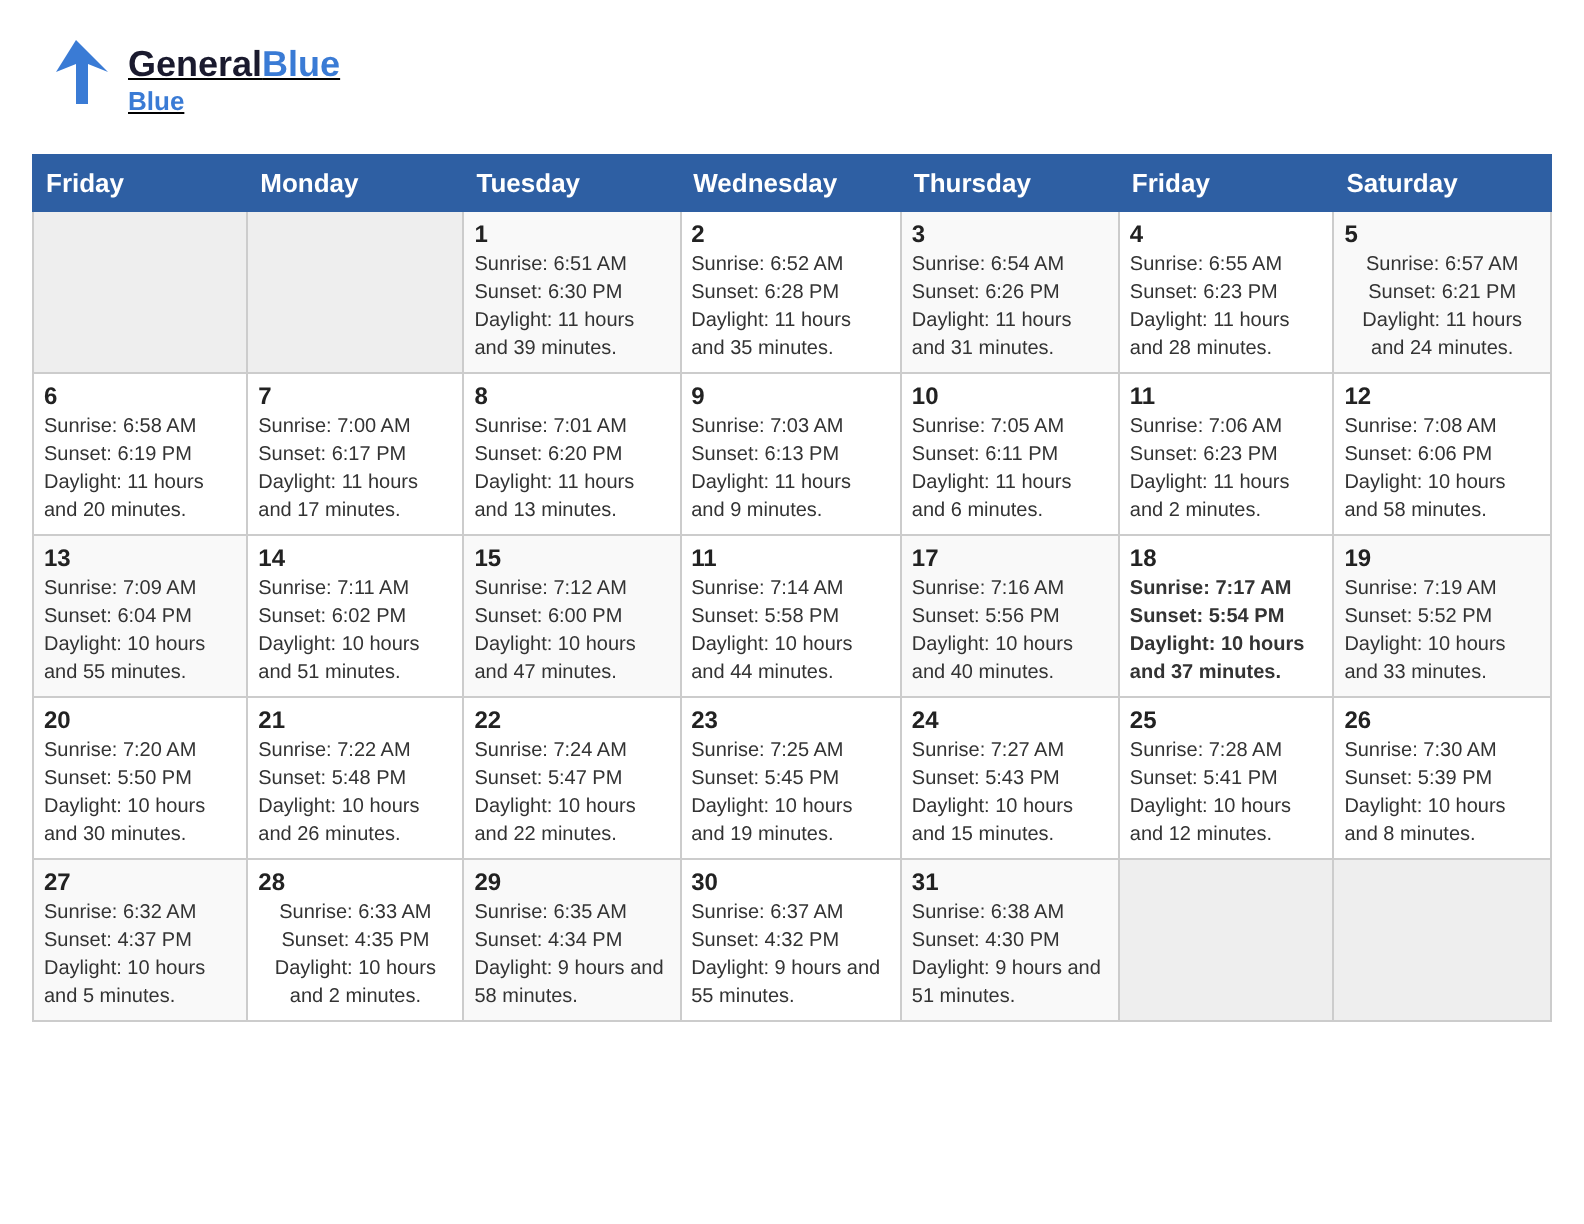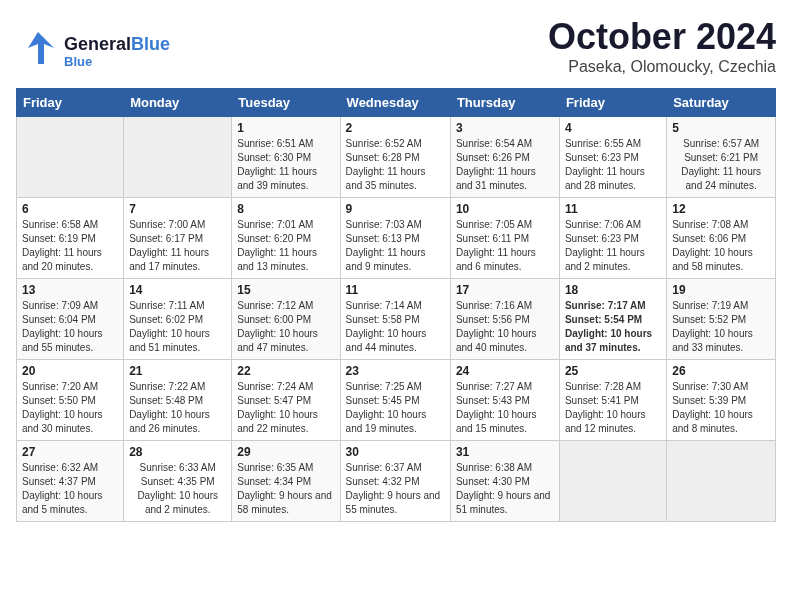--- a/index.html
+++ b/index.html
@@ -5,23 +5,24 @@
     * { box-sizing: border-box; margin: 0; padding: 0; }
     body {
       font-family: Arial, sans-serif;
       background: #fff;
       width: 792px;
       min-height: 612px;
       padding: 16px;
     }
     .header {
       display: flex;
-      align-items: flex-end;
+      align-items: center;
       justify-content: space-between;
       margin-bottom: 12px;
+      text-decoration: underline;
     }
     .title-block {
       text-align: right;
     }
     .title-block h1 {
       font-size: 36px;
       font-weight: bold;
       color: #1a1a2e;
     }
     .title-block h2 {
@@ -94,24 +95,20 @@
         <polygon points="22,4 38,20 28,16 28,36 22,36 22,16 12,20" fill="#3a7bd5"></polygon>
       </svg>
     </div>
     <div>
       <div style="font-size:18px;font-weight:bold;color:#1a1a2e;line-height:1.1;">
         <span style="color:#1a1a2e;">General</span><span style="color:#3a7bd5;">Blue</span>
       </div>
       <div style="color:#3a7bd5;font-size:13px;font-weight:bold;">Blue</div>
     </div>
   </div>
-  <div class="title-block">
-    <h1>October 2024</h1>
-    <h2>Paseka, Olomoucky, Czechia</h2>
-  </div>
 </div>
 
 <table class="calendar">
   <thead>
     <tr>
 
     <th>Friday</th>
         <th>Monday</th>
         <th>Tuesday</th>
         <th>Wednesday</th>

